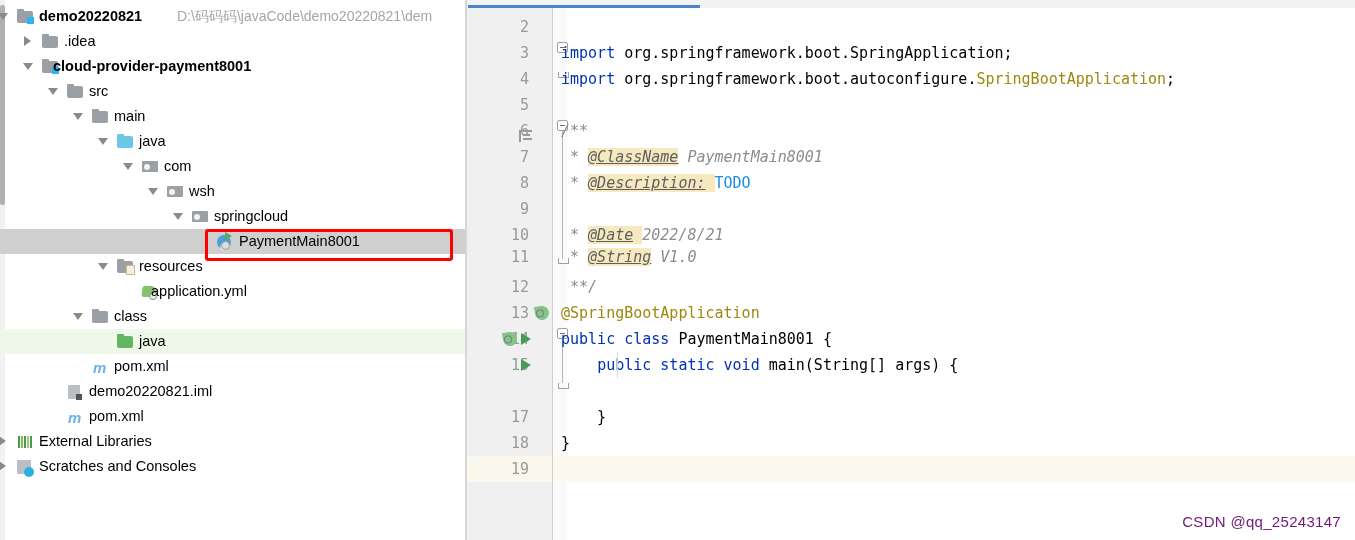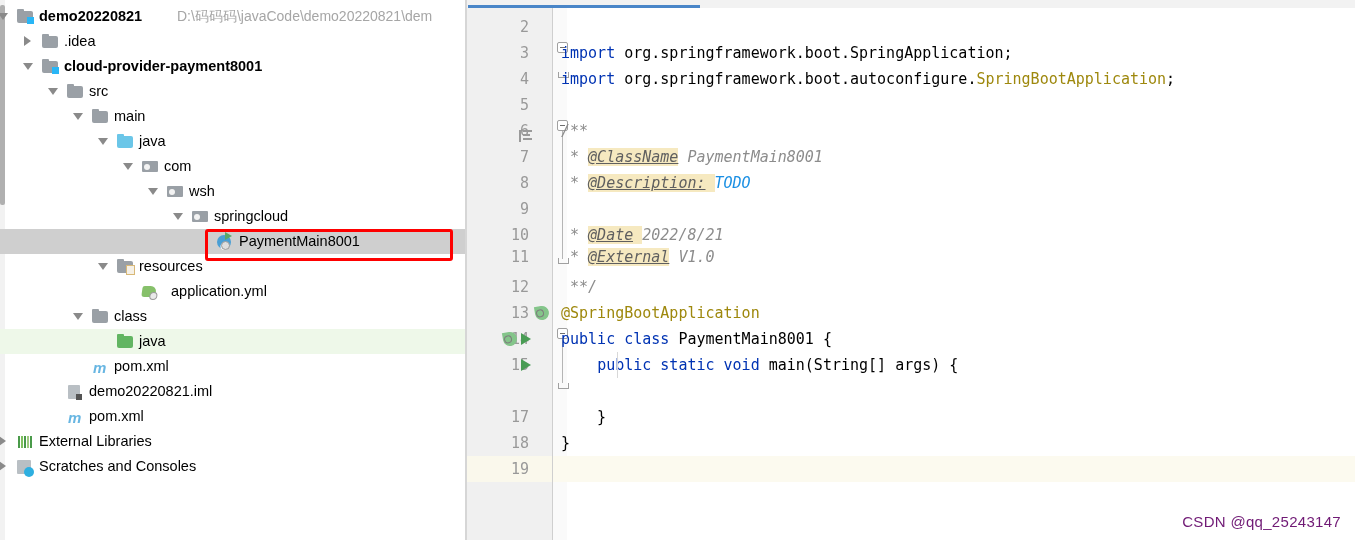--- a/index.html
+++ b/index.html
@@ -110,21 +110,21 @@
   .ctext{position:absolute;left:94px;white-space:pre;color:#000000;}
   .caretline{position:absolute;left:0;width:888px;height:26px;background:#fcfaef;}
   .caretline-gut{position:absolute;left:0;width:85px;height:26px;background:#faf8ec;}
 
   
   .kw{color:#0033b3;}
   .anno{color:#9e880d;}
   .cmt{color:#8c8c8c;font-style:italic;}
   .cmt-tag{color:#5f5f5f;font-style:italic;text-decoration:underline;background:#f6e9c0;}
   .cmt-hl{background:#f6e9c0;font-style:italic;}
-  .todo{color:#1a8fe3;font-style:italic;}
+  .todo{color:#1a8fe3;}
   .wavy{text-decoration:underline;text-decoration-style:wavy;text-decoration-color:#8aa88a;}
   .ital{font-style:italic;}
 
   
   .foldmark{position:absolute;left:4px;width:11px;height:11px;box-sizing:border-box;
     border:1px solid #a0a0a0;background:#ffffff;border-radius:2px;}
   .foldmark:after{content:"";position:absolute;left:2px;top:4px;width:5px;height:1px;background:#6f6f6f;}
   .foldline{position:absolute;left:9px;width:1px;background:#b5b5b5;}
   .foldcap{position:absolute;left:5px;width:9px;height:5px;border-left:1px solid #a0a0a0;border-right:1px solid #a0a0a0;border-bottom:1px solid #a0a0a0;}
 
@@ -178,21 +178,21 @@
         </div>
         <div class="trow" style="top: 54px; position: absolute;">
           <span class="band"></span>
           <span class="inner">
             <span class="arrow down" style="left:18px"></span>
             <span class="ico" style="left:37px">
               <span class="fold gray">
                 <span class="badge blue"></span>
               </span>
             </span>
-            <span class="lbl b" style="left:59px">cloud-provider-payment8001</span>
+            <span class="lbl b" style="left:48px">cloud-provider-payment8001</span>
           </span>
         </div>
         <div class="trow" style="top: 79px; position: absolute;">
           <span class="band"></span>
           <span class="inner">
             <span class="arrow down" style="left:43px"></span>
             <span class="ico" style="left:62px">
               <span class="fold gray"></span>
             </span>
             <span class="lbl" style="left:84px">src</span>
@@ -268,21 +268,21 @@
             </span>
             <span class="lbl" style="left:134px">resources</span>
           </span>
         </div>
         <div class="trow" style="top: 279px; position: absolute;">
           <span class="band"></span>
           <span class="inner">
             <span class="ico" style="left:137px">
               <span class="ymlfile"></span>
             </span>
-            <span class="lbl" style="left:166px">application.yml</span>
+            <span class="lbl" style="left:146px">application.yml</span>
           </span>
         </div>
         <div class="trow" style="top: 304px; position: absolute;">
           <span class="band"></span>
           <span class="inner">
             <span class="arrow down" style="left:68px"></span>
             <span class="ico" style="left:87px">
               <span class="fold gray"></span>
             </span>
             <span class="lbl" style="left:109px">class</span>
@@ -402,21 +402,21 @@
         </div>
         <div class="cline" style="top: 188px;">
           <span class="lnum">9</span>
         </div>
         <div class="cline" style="top: 214px;">
           <span class="lnum">10</span>
           <span class="ctext"><span class="cmt"> * </span><span class="cmt-tag">@Date</span><span class="cmt-hl"> </span><span class="cmt">2022/8/21</span></span>
         </div>
         <div class="cline" style="top: 236px;">
           <span class="lnum">11</span>
-          <span class="ctext"><span class="cmt"> * </span><span class="cmt-tag">@External</span><span class="cmt"> V1.0</span></span>
+          <span class="ctext"><span class="cmt"> * </span><span class="cmt-tag">@String</span><span class="cmt"> V1.0</span></span>
         </div>
         <div class="cline" style="top: 266px;">
           <span class="lnum">12</span>
           <span class="ctext"><span class="cmt"> **/</span></span>
         </div>
         <div class="cline" style="top: 292px;">
           <span class="lnum">13</span>
           <span class="ctext"><span class="anno">@SpringBootApplication</span></span>
         </div>
         <span class="beanico" style="top: 298px; left: 68px;"></span>

